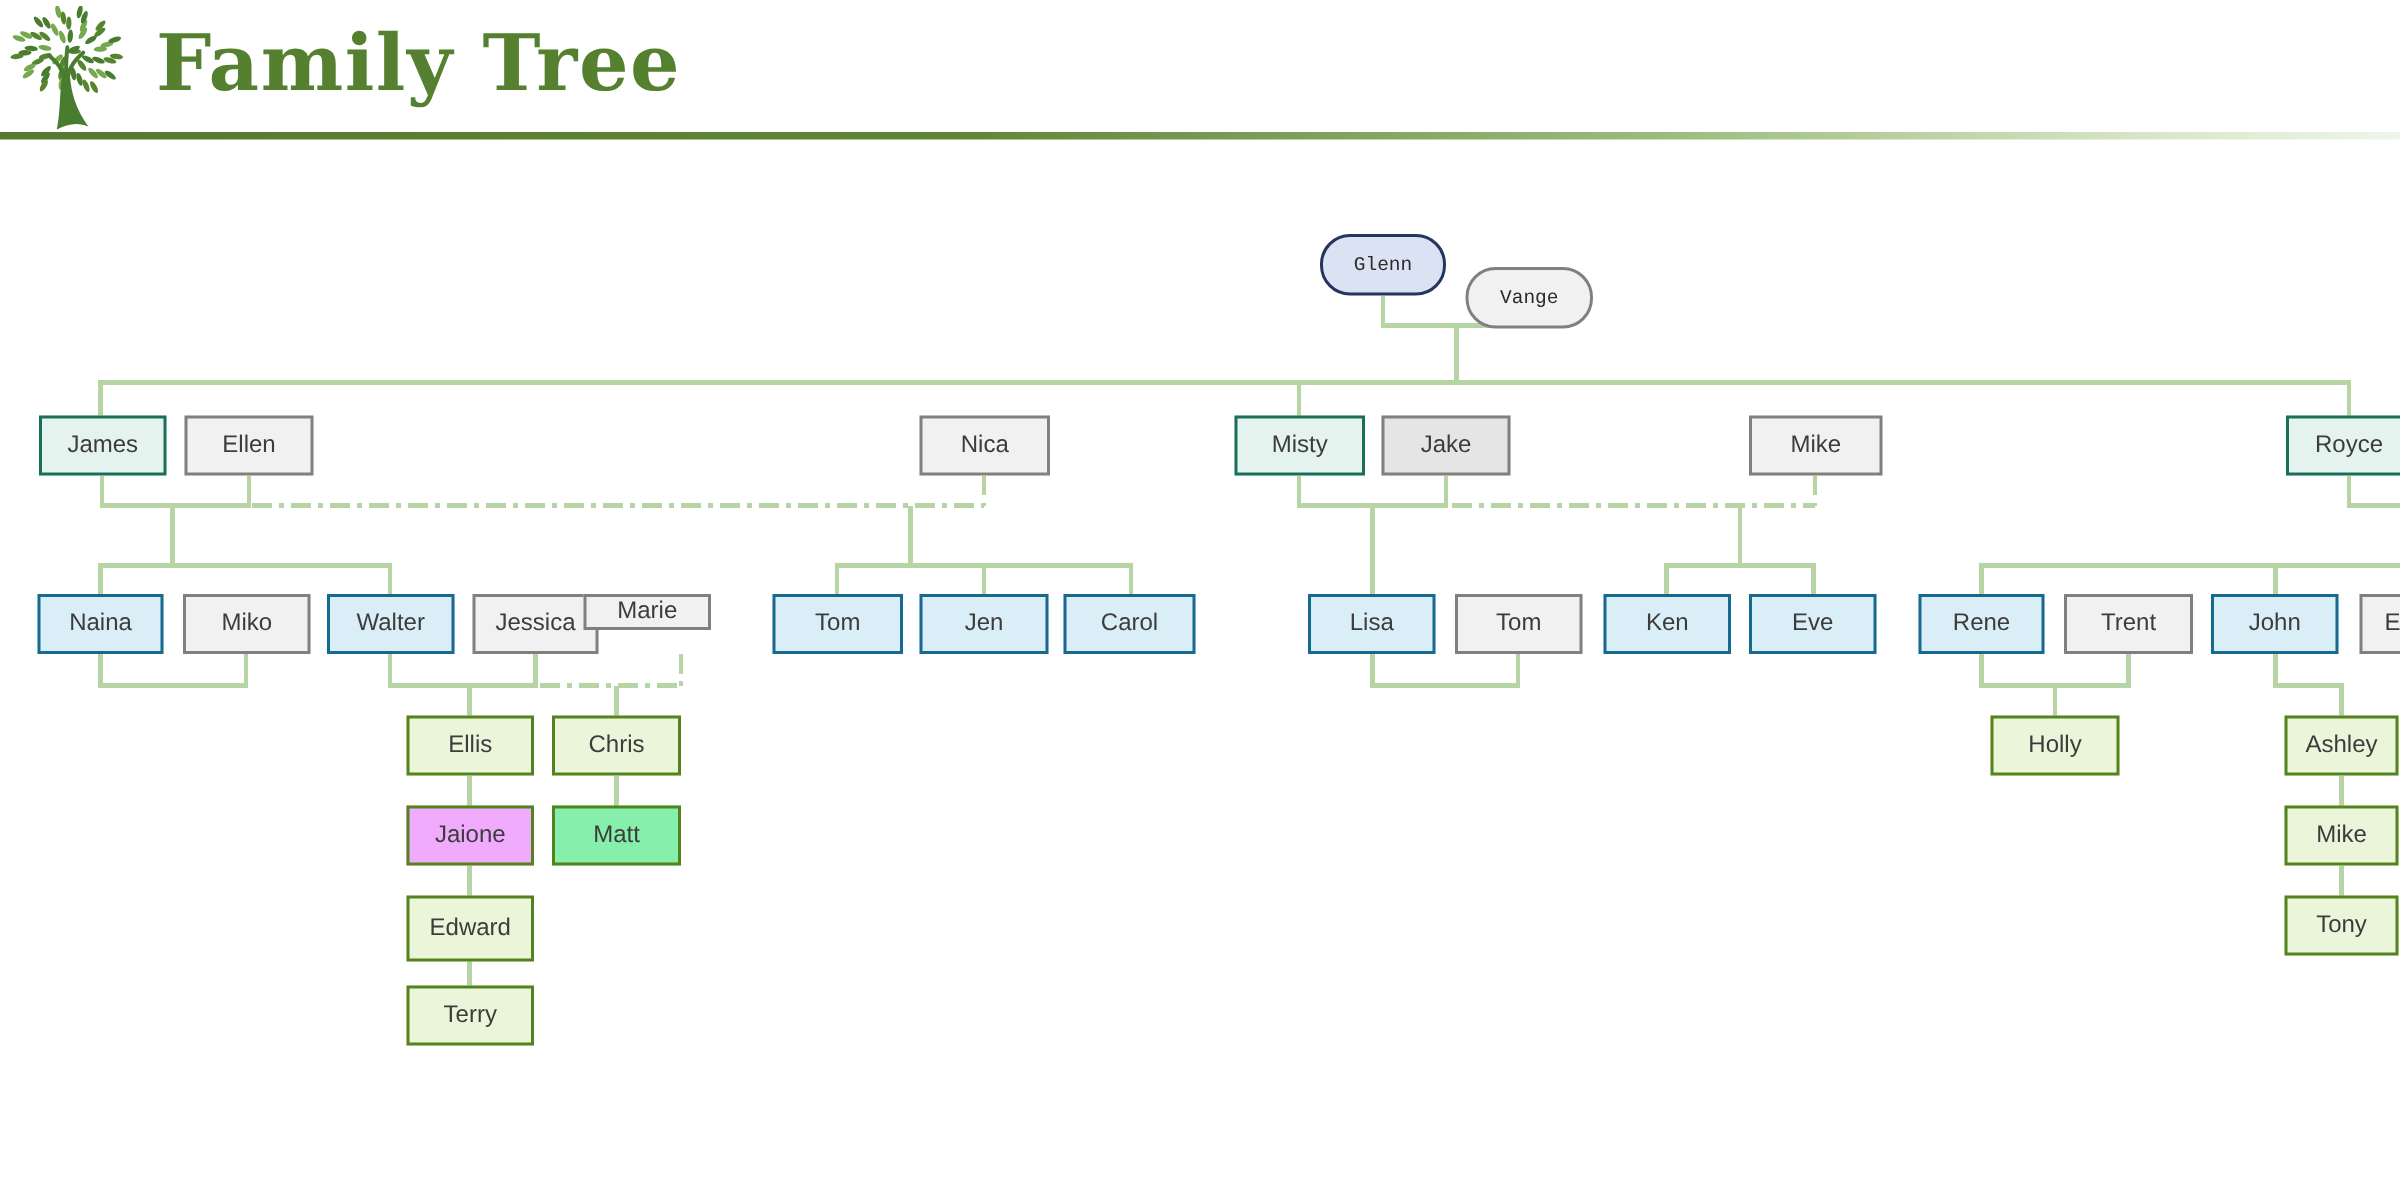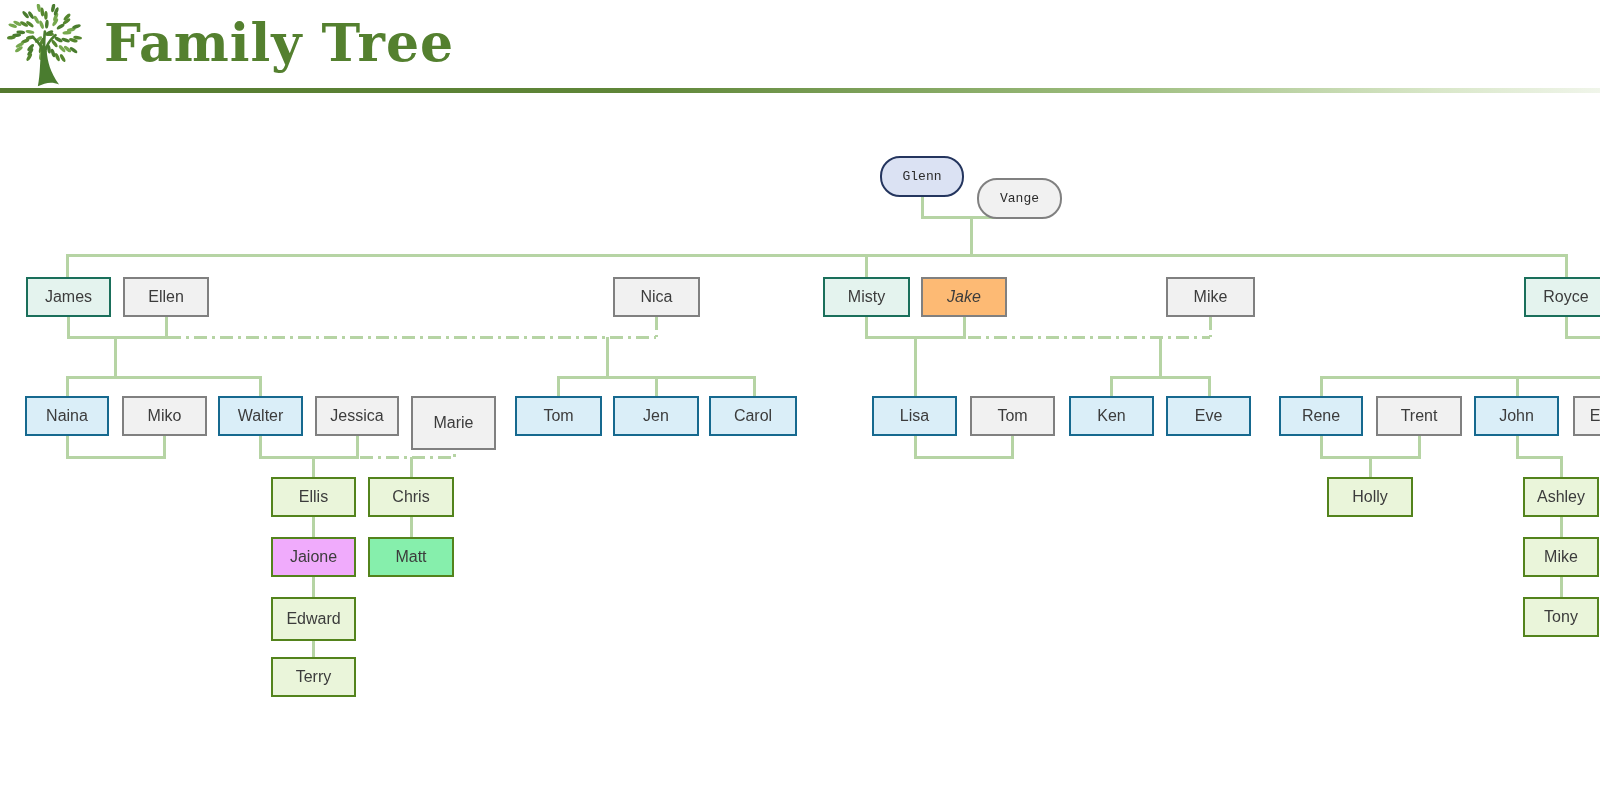--- a/index.html
+++ b/index.html
@@ -140,28 +140,28 @@
       <polyline points="1210,317 1210,337" class="dashed"></polyline>
     </svg>
 
   <div id="tree-layer">
       <div class="node serif" style="left: 880px; top: 156px; width: 84px; height: 41px; background: rgb(219, 226, 243); border-color: rgb(36, 53, 94);">Glenn</div>
       <div class="node serif" style="left: 977px; top: 158px; width: 85px; height: 41px; background: rgb(241, 241, 241); border-color: rgb(128, 128, 128); margin-top: 20px;">Vange</div>
       <div class="node" style="left: 26px; top: 277px; width: 85px; height: 40px; background: rgb(228, 243, 238); border-color: rgb(26, 111, 91);">James</div>
       <div class="node" style="left: 123px; top: 277px; width: 86px; height: 40px; background: rgb(241, 241, 241); border-color: rgb(128, 128, 128);">Ellen</div>
       <div class="node" style="left: 613px; top: 277px; width: 87px; height: 40px; background: rgb(241, 241, 241); border-color: rgb(128, 128, 128);">Nica</div>
       <div class="node" style="left: 823px; top: 277px; width: 87px; height: 40px; background: rgb(228, 243, 238); border-color: rgb(26, 111, 91);">Misty</div>
-      <div class="node" style="left: 921px; top: 277px; width: 86px; height: 40px; background: #fdba74; border-color: rgb(128, 128, 128); font-style: italic;">Jake</div>
+      <div class="node" style="left: 921px; top: 277px; width: 86px; height: 40px; background: #e5e5e5; border-color: rgb(128, 128, 128);">Jake</div>
       <div class="node" style="left: 1166px; top: 277px; width: 89px; height: 40px; background: rgb(241, 241, 241); border-color: rgb(128, 128, 128);">Mike</div>
       <div class="node" style="left: 1524px; top: 277px; width: 84px; height: 40px; background: rgb(228, 243, 238); border-color: rgb(26, 111, 91);">Royce</div>
       <div class="node" style="left: 25px; top: 396px; width: 84px; height: 40px; background: rgb(218, 238, 248); border-color: rgb(22, 105, 143);">Naina</div>
       <div class="node" style="left: 122px; top: 396px; width: 85px; height: 40px; background: rgb(241, 241, 241); border-color: rgb(128, 128, 128);">Miko</div>
       <div class="node" style="left: 218px; top: 396px; width: 85px; height: 40px; background: rgb(218, 238, 248); border-color: rgb(22, 105, 143);">Walter</div>
       <div class="node" style="left: 315px; top: 396px; width: 84px; height: 40px; background: rgb(241, 241, 241); border-color: rgb(128, 128, 128);">Jessica</div>
-      <div class="node" style="left: 411px; top: 396px; width: 85px; height: 54px; background: rgb(241, 241, 241); border-color: rgb(128, 128, 128);">Marie</div>
+      <div class="node" style="left: 389px; top: 396px; width: 85px; height: 24px; background: rgb(241, 241, 241); border-color: rgb(128, 128, 128);">Marie</div>
       <div class="node" style="left: 515px; top: 396px; width: 87px; height: 40px; background: rgb(218, 238, 248); border-color: rgb(22, 105, 143);">Tom</div>
       <div class="node" style="left: 613px; top: 396px; width: 86px; height: 40px; background: rgb(218, 238, 248); border-color: rgb(22, 105, 143);">Jen</div>
       <div class="node" style="left: 709px; top: 396px; width: 88px; height: 40px; background: rgb(218, 238, 248); border-color: rgb(22, 105, 143);">Carol</div>
       <div class="node" style="left: 872px; top: 396px; width: 85px; height: 40px; background: rgb(218, 238, 248); border-color: rgb(22, 105, 143);">Lisa</div>
       <div class="node" style="left: 970px; top: 396px; width: 85px; height: 40px; background: rgb(241, 241, 241); border-color: rgb(128, 128, 128);">Tom</div>
       <div class="node" style="left: 1069px; top: 396px; width: 85px; height: 40px; background: rgb(218, 238, 248); border-color: rgb(22, 105, 143);">Ken</div>
       <div class="node" style="left: 1166px; top: 396px; width: 85px; height: 40px; background: rgb(218, 238, 248); border-color: rgb(22, 105, 143);">Eve</div>
       <div class="node" style="left: 1279px; top: 396px; width: 84px; height: 40px; background: rgb(218, 238, 248); border-color: rgb(22, 105, 143);">Rene</div>
       <div class="node" style="left: 1376px; top: 396px; width: 86px; height: 40px; background: rgb(241, 241, 241); border-color: rgb(128, 128, 128);">Trent</div>
       <div class="node" style="left: 1474px; top: 396px; width: 85px; height: 40px; background: rgb(218, 238, 248); border-color: rgb(22, 105, 143);">John</div>

